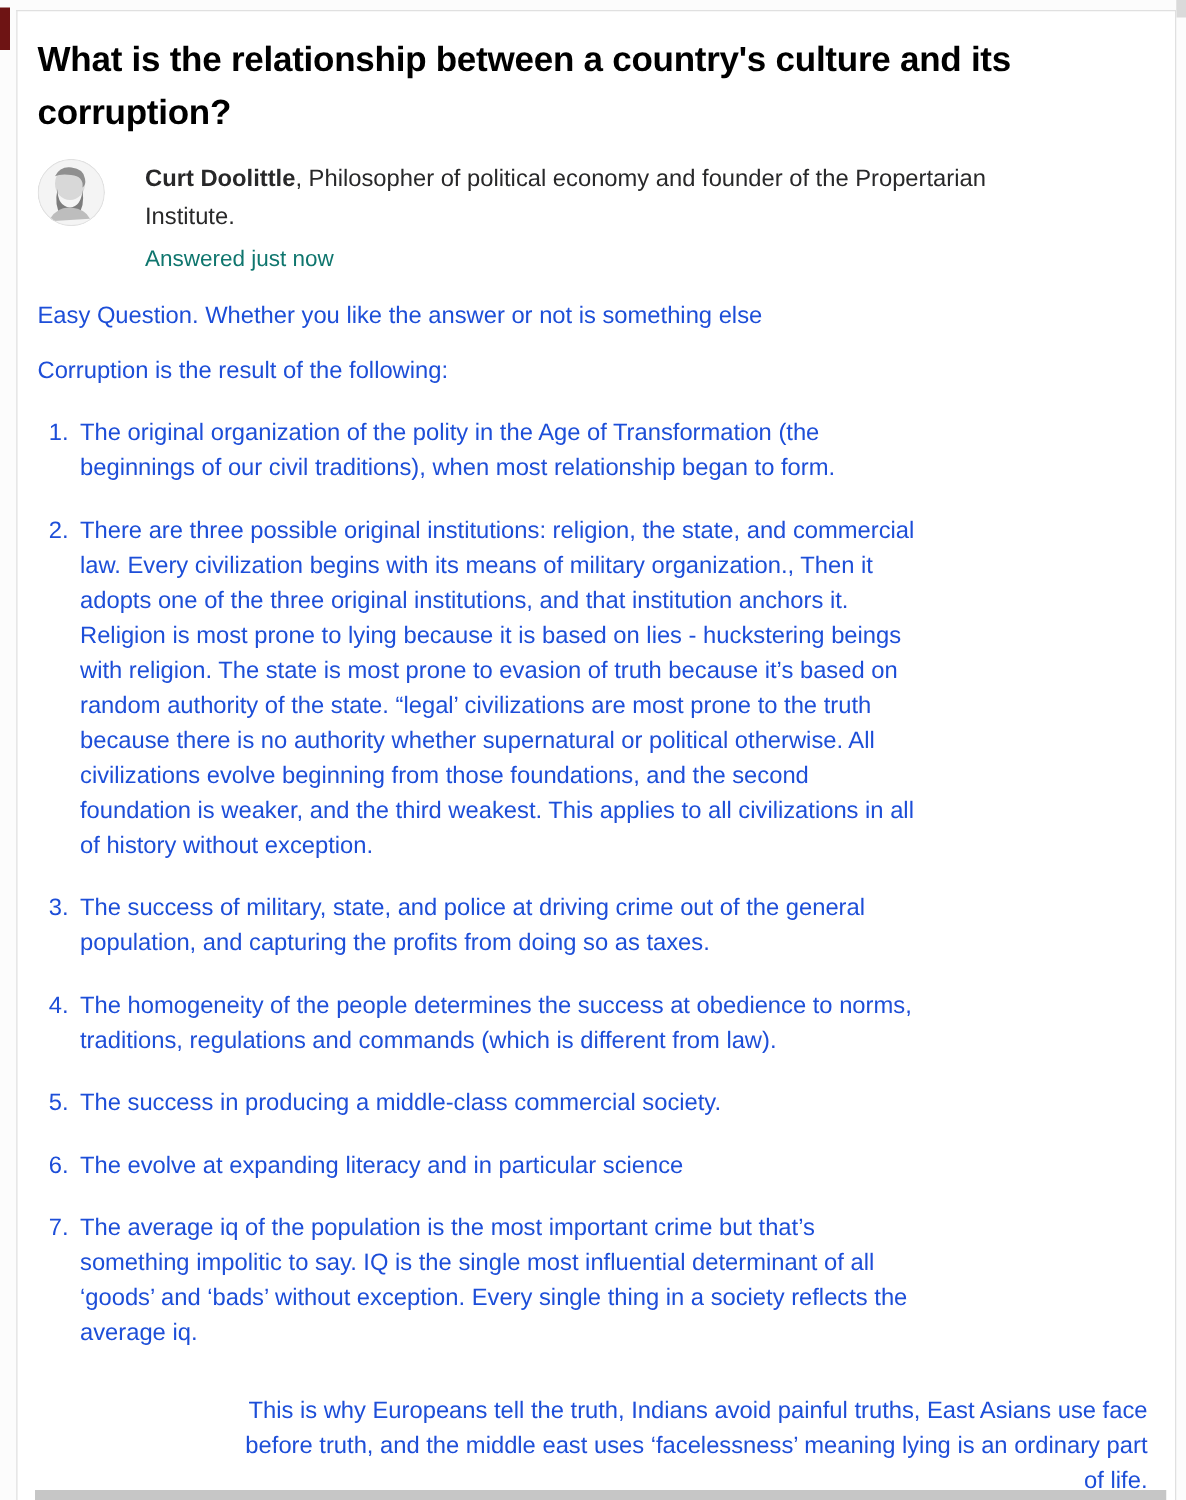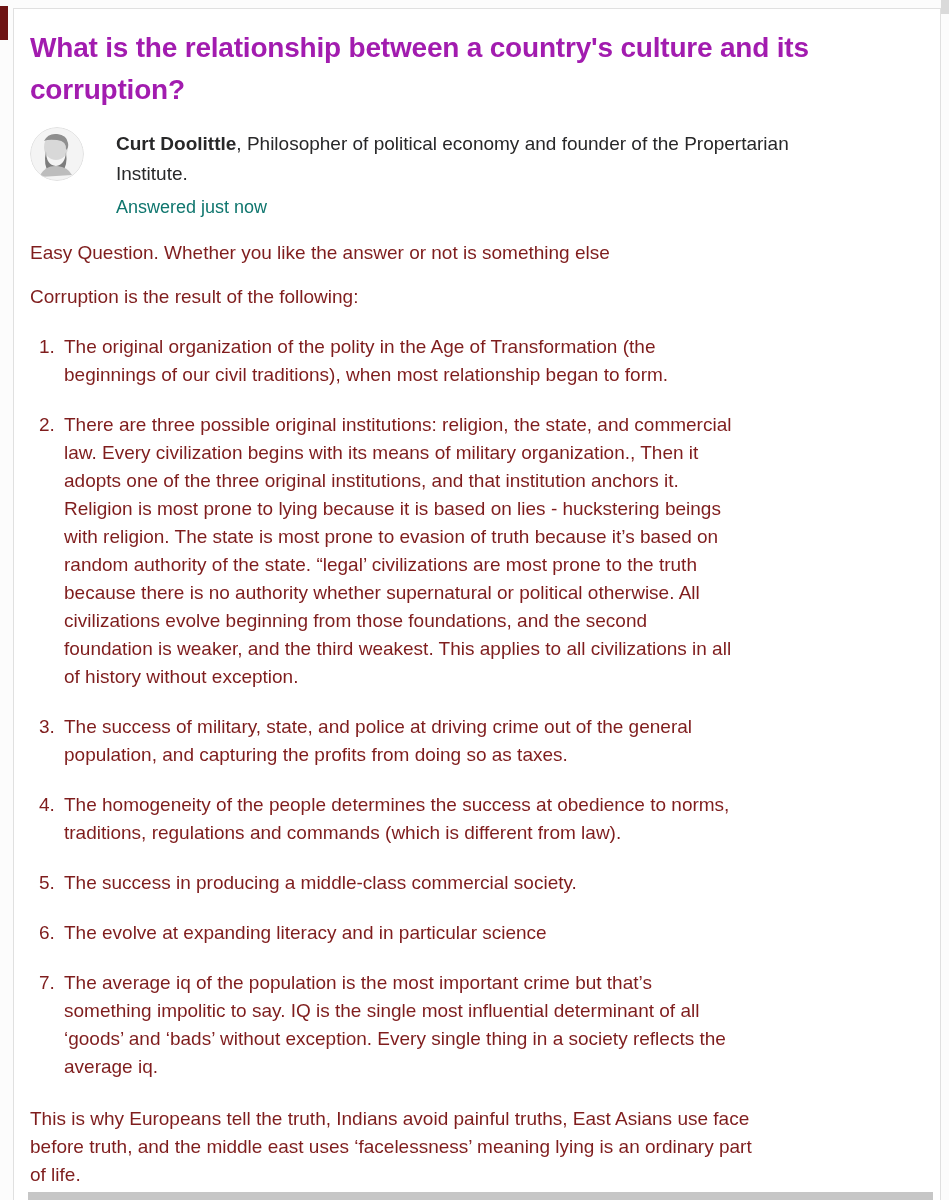--- a/index.html
+++ b/index.html
@@ -26,21 +26,21 @@
     border-bottom: none;
     padding: 18px 22px 0 16px;
     overflow: hidden;
   }
   .question-title {
     margin: 0;
     font-size: 28px;
     font-weight: 700;
     line-height: 42px;
     letter-spacing: -0.2px;
-    color: #a21caf;
+    color: #000000;
     white-space: pre-line;
   }
   .answer-header {
     display: flex;
     gap: 12px;
     margin-top: 16px;
   }
   .avatar {
     width: 54px; height: 54px;
     border-radius: 50%;
@@ -58,42 +58,42 @@
   .author-line { white-space: pre-line; }
   .author-name { font-weight: 700; cursor: pointer; }
   .answered-meta {
     font-size: 18px;
     color: #9a9a9a;
     margin-top: 3px;
   }
   .answer-body {
     font-size: 19px;
     line-height: 28px;
-    color: #7f1d1d;
+    color: #1d4ed8;
   }
   .para {
     margin: 16px 0 0 0;
     white-space: pre-line;
   }
   .para.first { margin-top: 17px; }
   .numbered-list { margin-top: 6px; }
   .list-item {
     display: flex;
     margin-top: 22px;
     padding-left: 9px;
   }
   .list-item .li-num {
     width: 25px;
     flex: none;
   }
   .list-item .li-text {
     flex: 1;
     white-space: pre-line;
   }
-  .outro { margin-top: 24px; }
+  .outro { margin-top: 34px; text-align: right; }
   .bottom-cutoff-bar {
     position: absolute;
     left: 14px; right: 7px; bottom: 0;
     height: 8px;
     background: #c6c6c6;
   }
 </style>
 </head>
 <body>
 

